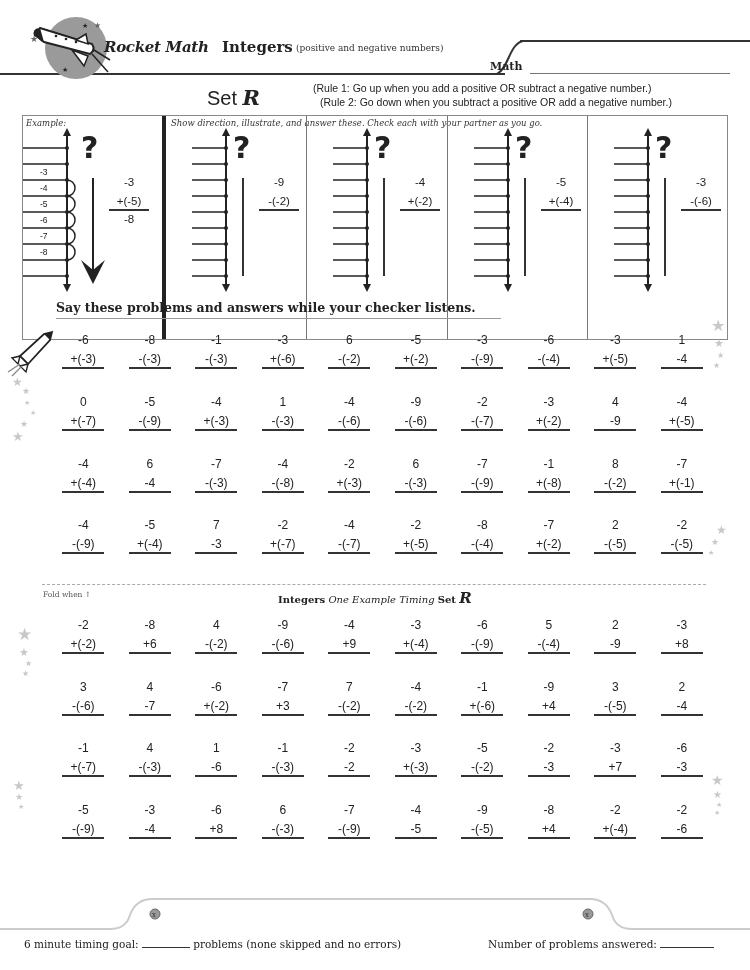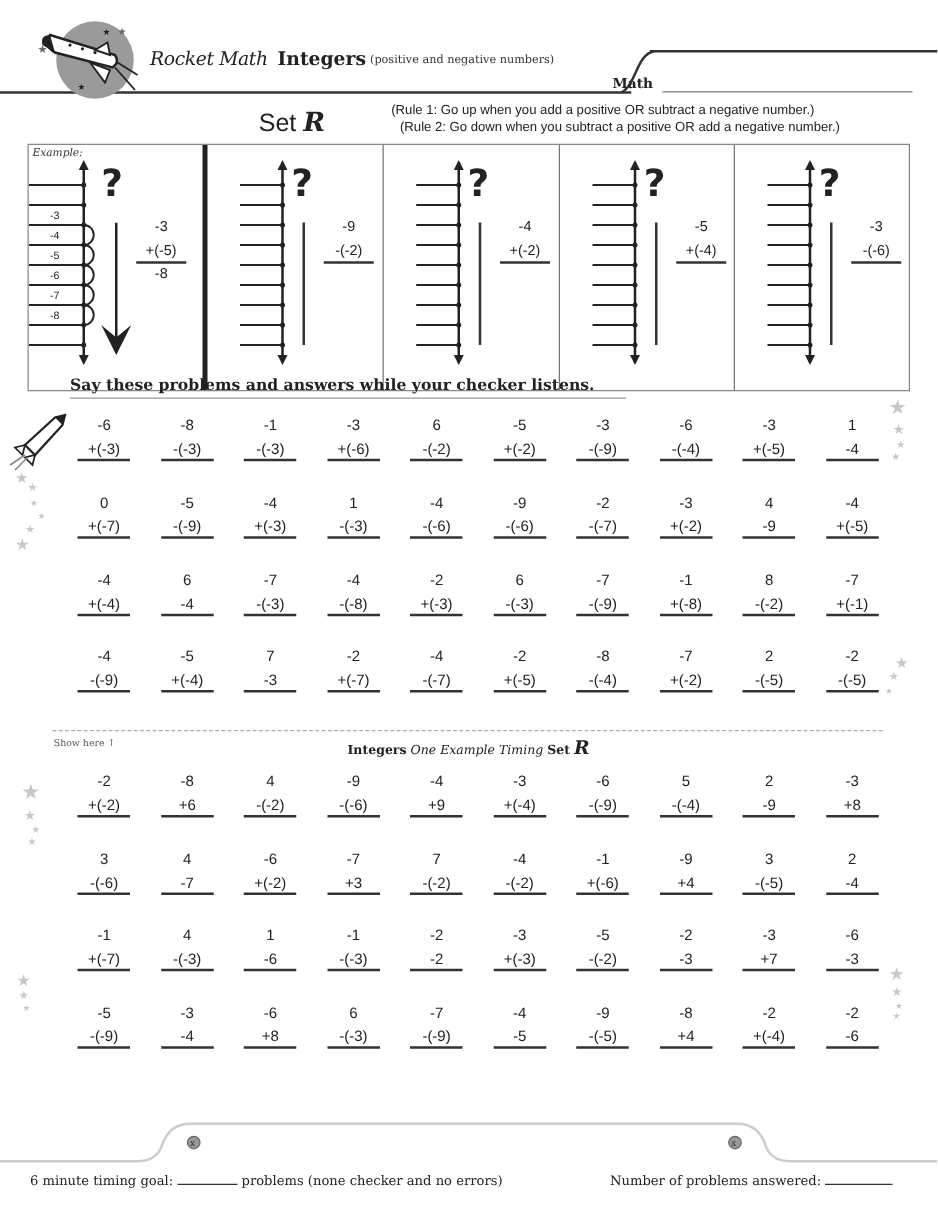--- a/index.html
+++ b/index.html
@@ -3,32 +3,32 @@
 <meta charset="utf-8">
 <style>
   * { box-sizing: border-box; margin: 0; padding: 0; }
   html, body { width: 750px; height: 970px; background: #fff; overflow: hidden; }
   body { position: relative; font-family: "DejaVu Serif", serif; color: #222; }
   .abs { position: absolute; }
 
   
   .hdr-line { position: absolute; left: 0; top: 73px; width: 505px; height: 2px; background: #333; }
   .hdr-line2 { position: absolute; left: 520px; top: 40px; width: 230px; height: 2px; background: #333; }
-  .logo-text { position: absolute; left: 104px; top: 38px; font-family: "DejaVu Serif", serif; font-weight: normal; font-style: italic; font-size: 15px; color: #222; letter-spacing: -0.3px; margin-left: 16px; }
+  .logo-text { position: absolute; left: 104px; top: 38px; font-family: "DejaVu Serif", serif; font-weight: bold; font-style: italic; font-size: 15px; color: #222; letter-spacing: -0.3px; }
   .title { position: absolute; left: 222px; top: 38px; font-family: "DejaVu Serif", serif; font-weight: bold; font-size: 15px; color: #222; }
   .subtitle { position: absolute; left: 296px; top: 43px; font-family: "DejaVu Serif", serif; font-size: 9px; color: #333; }
   .name-label { position: absolute; left: 490px; top: 60px; font-family: "DejaVu Serif", serif; font-weight: bold; font-size: 11px; }
   .name-line { position: absolute; left: 530px; top: 73px; width: 200px; height: 1px; background: #777; }
 
   .set-label { position: absolute; left: 207px; top: 85px; font-family: "Liberation Sans", sans-serif; font-size: 20px; color: #222; }
   .set-letter { font-family: "DejaVu Serif", serif; font-weight: bold; font-style: italic; font-size: 21px; }
   .rule { position: absolute; font-family: Liberation Sans, sans-serif; font-size: 10.5px; color: #222; white-space: nowrap; }
 
   
-  .nlbox { position: absolute; left: 22px; top: 115px; width: 706px; height: 198px; border: 1px solid #888; }
+  .nlbox { position: absolute; left: 22px; top: 115px; width: 706px; height: 225px; border: 1px solid #888; }
   .cell-sep { position: absolute; top: 0; width: 1px; height: 100%; background: #777; }
   .thick-sep { position: absolute; top: 0; width: 4px; height: 100%; background: #222; }
   .box-caption { position: absolute; top: 2px; font-style: italic; font-size: 8.5px; color: #333; white-space: nowrap; }
   .qmark { position: absolute; font-family: "DejaVu Sans", sans-serif; font-weight: bold; font-size: 30px; color: #222; }
   .prob-sm { position: absolute; font-family: "Liberation Sans", sans-serif; font-size: 11.5px; text-align: center; width: 40px; }
   .prob-sm .ln { border-bottom: 2px solid #333; padding-bottom: 2px; margin-top: 7px; }
   .vbar { position: absolute; width: 2px; background: #333; }
   .tick-lbl { position: absolute; font-family: "Liberation Sans", sans-serif; font-size: 8.5px; }
 
   
@@ -87,20 +87,21 @@
 <div class="set-label">
   <span>Set</span>
   <span class="set-letter">R</span>
 </div>
 <div class="rule" style="left:313px;top:82px">(Rule 1: Go up when you add a positive OR subtract a negative number.)</div>
 <div class="rule" style="left:320px;top:96px">(Rule 2: Go down when you subtract a positive OR add a negative number.)</div>
 
 <div class="nlbox">
   <div class="box-caption" style="left:3px">Example:</div>
   <div class="thick-sep" style="left:139px"></div>
+  <div class="box-caption" style="left:148px">Show direction, illustrate, and answer these. Check each with your partner as you go.</div>
   <div class="cell-sep" style="left:283px"></div>
   <div class="cell-sep" style="left:424px"></div>
   <div class="cell-sep" style="left:564px"></div>
 
   <svg class="abs" style="left:0;top:10px" width="60" height="168">
     <line x1="44" y1="4" x2="44" y2="164" stroke="#222" stroke-width="2"></line>
     <path d="M40 10 L44 2 L48 10 Z" fill="#222"></path>
       <path d="M40 158 L44 166 L48 158 Z" fill="#222"></path>
     <g stroke="#222" stroke-width="1.5">
       <line x1="0" y1="22" x2="44" y2="22"></line>
@@ -339,21 +340,21 @@
       <div class="prob"><div class="top">-4</div><div class="bot">-(-7)</div></div>
       <div class="prob"><div class="top">-2</div><div class="bot">+(-5)</div></div>
       <div class="prob"><div class="top">-8</div><div class="bot">-(-4)</div></div>
       <div class="prob"><div class="top">-7</div><div class="bot">+(-2)</div></div>
       <div class="prob"><div class="top">2</div><div class="bot">-(-5)</div></div>
       <div class="prob"><div class="top">-2</div><div class="bot">-(-5)</div></div>
     </div>
   </div>
 
 <div class="fold-line"></div>
-<div class="fold-text">Show here ↑</div>
+<div class="fold-text">Fold when ↑</div>
 <div class="timing-title">
   <b>Integers</b>
   <i>One Example Timing</i>
   <b>Set</b>
   <span class="set-letter" style="font-size:15px">R</span>
 </div>
 
 <div class="star" style="left:17px;top:626px;font-size:17px">★</div>
 <div class="star" style="left:19px;top:647px;font-size:11px">★</div>
 <div class="star" style="left:25px;top:660px;font-size:8px">★</div>
@@ -420,18 +421,18 @@
 <svg class="abs" style="left:0;top:895px" width="750" height="40">
   <path d="M0 34 L110 34 Q126 34 130 20 Q136 4 152 4 L590 4 Q606 4 612 20 Q616 34 632 34 L750 34" stroke="#ccc" stroke-width="2" fill="none"></path>
   <circle cx="155" cy="19" r="5" fill="#999" stroke="#666"></circle>
   <text x="152" y="22" font-size="7" fill="#333">x</text>
   <circle cx="588" cy="19" r="5" fill="#999" stroke="#666"></circle>
   <text x="585" y="22" font-size="7" fill="#333">x</text>
 </svg>
 <div class="footer-text" style="left:24px">
   <span>6 minute timing goal:</span>
   <span class="blank" style="width:48px"></span>
-  <span>problems (none checker and no errors)</span>
+  <span>problems (none skipped and no errors)</span>
 </div>
 <div class="footer-text" style="left:488px">
   <span>Number of problems answered:</span>
   <span class="blank" style="width:54px"></span>
 </div>
 
 </body></html>

